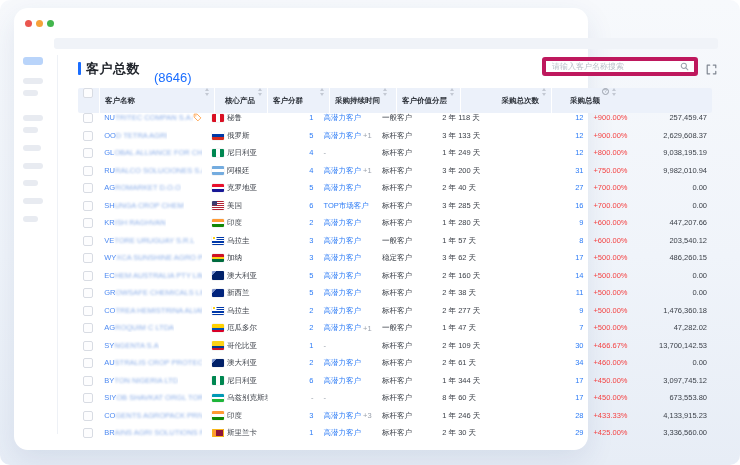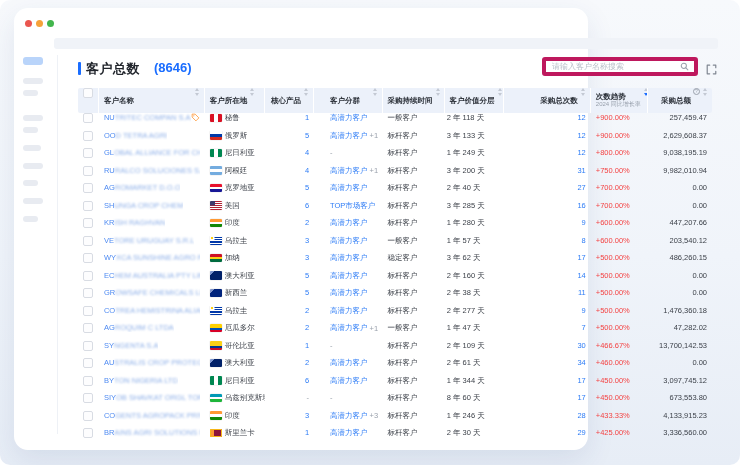--- a/index.html
+++ b/index.html
@@ -18,37 +18,37 @@
   
   .sidebar{position:absolute;left:0;top:47px;width:43px;bottom:14px;}
   .divider{position:absolute;left:43px;top:47px;bottom:16px;width:1px;background:#eef1f6;}
   .side-item{position:absolute;left:9px;height:6px;border-radius:3px;background:#e8ebf1;}
   .side-item.active{background:#b9d4fa;height:8px;}
   
   .main{position:absolute;left:44px;top:47px;right:0;bottom:0;}
   .page-head{position:absolute;left:0;top:0;width:100%;height:30px;}
   .accent{position:absolute;left:20px;top:7px;width:3px;height:13px;border-radius:1px;background:var(--accent,#1a6dff);}
   .title{position:absolute;left:28px;top:5px;font-size:13px;font-weight:bold;color:#21252c;letter-spacing:.5px;}
-  .count{position:absolute;left:96px;top:5px;font-size:13px;font-weight:bold;color:var(--accent,#1a6dff);}
+  .count{position:absolute;left:96px;top:15px;font-size:13px;font-weight:normal;color:var(--accent,#1a6dff);}
   .search{position:absolute;left:484px;top:2px;width:156px;height:19px;border:4px solid #be185d;border-radius:3px;
     background:#fff;display:flex;align-items:center;box-sizing:border-box;}
   .search input{border:0;outline:0;flex:1;min-width:0;font-size:8px;padding:0 6px;color:#333;background:transparent;
     font-family:"Liberation Sans","DejaVu Sans",sans-serif;}
   .search input::placeholder{color:#b9bfc9;}
   .search svg{margin-right:5px;flex:0 0 auto;}
   .expand{position:absolute;left:648px;top:6px;width:11px;height:11px;color:#818893;cursor:pointer;}
   
   .table{position:absolute;left:20px;top:33px;width:634px;}
   .thead{display:flex;height:25px;background:#ecf1fa;border-radius:2px;}
   .th{display:flex;padding:0 5px;box-sizing:border-box;border-right:1px solid #fff;
     font-size:7.5px;font-weight:bold;color:#2c3139;white-space:nowrap;overflow:hidden;}
   .th:last-child{border-right:0;}
   .th-label{display:flex;flex-direction:column;justify-content:center;line-height:1.25;}
   .th-l2{font-size:6px;font-weight:normal;color:#98a0ac;}
-  .c0{width:22px;}.c1{width:115px;}.c2{width:65px;}.c3{width:53px;}.c4{width:62px;margin-left:11px;}
+  .c0{width:22px;}.c1{width:115px;}.c2{width:65px;}.c3{width:53px;}.c4{width:62px;}
   .c5{width:64px;}.c6{width:67px;}.c7{width:55px;margin-left:36px;}.c8{width:62px;}.c9{width:69px;}
   .th.c1 .th-label,.th.c4 .th-label{margin-right:auto;}
   .th.c3,.th.c7,.th.c9{justify-content:flex-end;}
   .sort{display:inline-flex;flex-direction:column;gap:1.5px;margin-left:3px;cursor:pointer;}
   .sort i{width:0;height:0;border-left:2.5px solid transparent;border-right:2.5px solid transparent;display:block;}
   .sort .up{border-bottom:3px solid #c3c9d3;}
   .sort .dn{border-top:3px solid #c3c9d3;}
   .sort.desc .dn{border-top-color:var(--accent,#1a6dff);}
   .info{width:7px;height:7px;border:1px solid #9aa1ac;border-radius:50%;color:#9aa1ac;font-size:5px;font-weight:normal;
     display:inline-flex;align-items:center;justify-content:center;margin-left:2px;line-height:1;box-sizing:border-box;}
@@ -141,80 +141,61 @@
             </div>
             <div class="th c1">
               <div class="th-label">
                 <div class="th-l1">客户名称</div>
               </div>
               <span class="sort">
                 <i class="up"></i>
                 <i class="dn"></i>
               </span>
             </div>
-            <div class="th c2">
+            <div class="th c3">
               <div class="th-label">
-                <div class="th-l1">客户所在地</div>
+                <div class="th-l1">核心产品</div>
               </div>
               <span class="sort">
                 <i class="up"></i>
                 <i class="dn"></i>
               </span>
             </div>
-            <div class="th c3">
+            <div class="th c4">
               <div class="th-label">
-                <div class="th-l1">核心产品</div>
+                <div class="th-l1">客户分群</div>
               </div>
               <span class="sort">
                 <i class="up"></i>
                 <i class="dn"></i>
               </span>
             </div>
-            <div class="th c4">
+            <div class="th c6">
               <div class="th-label">
-                <div class="th-l1">客户分群</div>
+                <div class="th-l1">采购持续时间</div>
               </div>
               <span class="sort">
                 <i class="up"></i>
                 <i class="dn"></i>
               </span>
             </div>
-            <div class="th c6">
+            <div class="th c5">
               <div class="th-label">
-                <div class="th-l1">采购持续时间</div>
+                <div class="th-l1">客户价值分层</div>
               </div>
               <span class="sort">
                 <i class="up"></i>
                 <i class="dn"></i>
               </span>
             </div>
-            <div class="th c5">
-              <div class="th-label">
-                <div class="th-l1">客户价值分层</div>
-              </div>
-              <span class="sort">
-                <i class="up"></i>
-                <i class="dn"></i>
-              </span>
-            </div>
             <div class="th c7">
               <div class="th-label">
                 <div class="th-l1">采购总次数</div>
               </div>
               <span class="sort">
-                <i class="up"></i>
-                <i class="dn"></i>
-              </span>
-            </div>
-            <div class="th c8">
-              <div class="th-label">
-                <div class="th-l1">次数趋势</div>
-                <div class="th-l2">2024 同比增长率</div>
-              </div>
-              <span class="sort desc">
                 <i class="up"></i>
                 <i class="dn"></i>
               </span>
             </div>
             <div class="th c9">
               <div class="th-label">
                 <div class="th-l1">采购总额</div>
               </div>
               <span class="info">?</span>
               <span class="sort">

